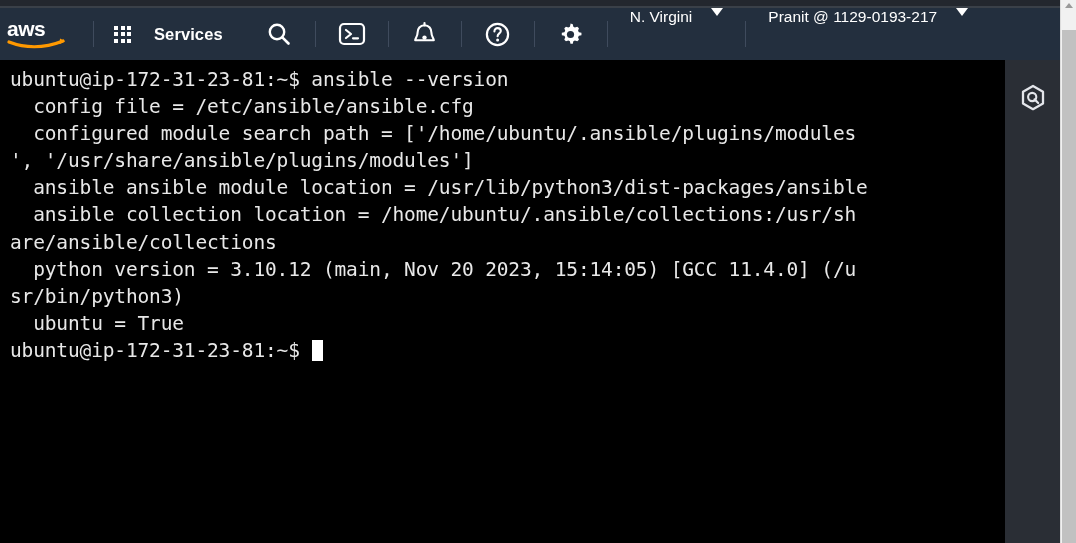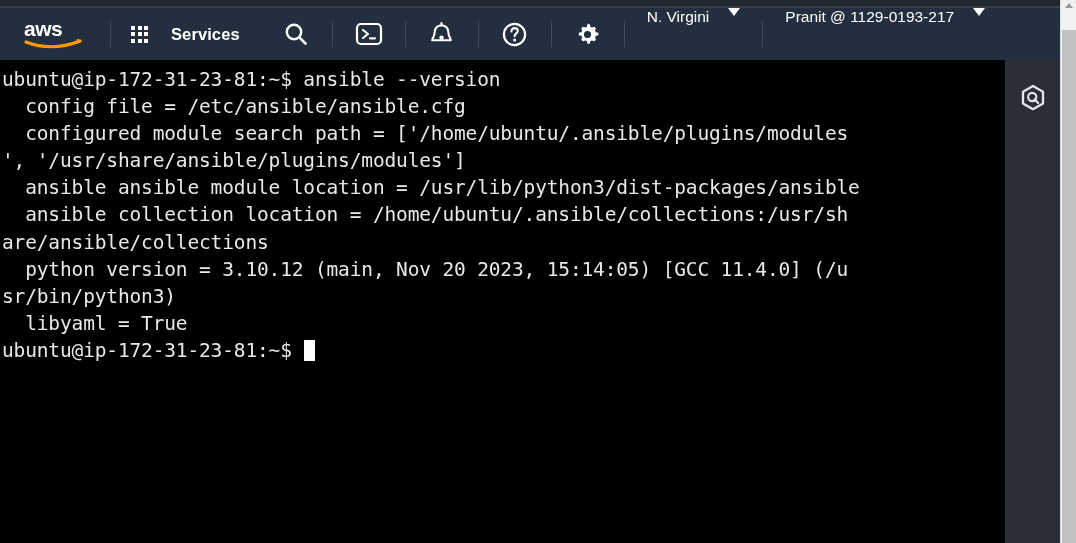--- a/index.html
+++ b/index.html
@@ -33,21 +33,21 @@
   }
 
   .nav-sep {
     width:1px; height:26px; background:#4a5568; opacity:.75;
     flex:0 0 auto;
   }
 
   .aws-logo {
     flex:0 0 auto;
     width:66px; height:34px;
-    margin-left:22px; margin-right:22px;
+    margin-left:5px; margin-right:22px;
     position:relative;
   }
 
   .services-group {
     flex:0 0 auto;
     display:flex; align-items:center; gap:23px;
     padding:0 20px;
     height:100%;
   }
   .grid-icon {
@@ -75,21 +75,21 @@
   }
   .caret {
     width:0; height:0;
     border-left:6.5px solid transparent;
     border-right:6.5px solid transparent;
     border-top:8px solid #ffffff;
   }
 
   
   .terminal {
-    position:absolute; top:60px; left:0;
+    position:absolute; top:60px; left:8px;
     width:1005px; height:483px;
     background:#000000;
     padding:6px 0 0 2px;
     overflow:hidden;
   }
   .term-line {
     font-family:"DejaVu Sans Mono", "Liberation Mono", monospace;
     font-size:19.5px;
     line-height:27.1px;
     color:#e8e8e8;
@@ -236,21 +236,21 @@
   <div class="terminal">
     <div class="term-line">ubuntu@ip-172-31-23-81:~$ ansible --version</div>
     <div class="term-line">  config file = /etc/ansible/ansible.cfg</div>
     <div class="term-line">  configured module search path = ['/home/ubuntu/.ansible/plugins/modules</div>
     <div class="term-line">', '/usr/share/ansible/plugins/modules']</div>
     <div class="term-line">  ansible ansible module location = /usr/lib/python3/dist-packages/ansible</div>
     <div class="term-line">  ansible collection location = /home/ubuntu/.ansible/collections:/usr/sh</div>
     <div class="term-line">are/ansible/collections</div>
     <div class="term-line">  python version = 3.10.12 (main, Nov 20 2023, 15:14:05) [GCC 11.4.0] (/u</div>
     <div class="term-line">sr/bin/python3)</div>
-    <div class="term-line">  libyaml = True</div>
+    <div class="term-line">  ubuntu = True</div>
     <div class="term-line"><span>ubuntu@ip-172-31-23-81:~$ </span><span class="cursor"></span></div>
   </div>
 
   <div class="right-rail">
     <div class="q-icon-wrap">
       <svg width="30" height="30" viewBox="0 0 30 30">
         <path d="M15 3 L25 8.8 L25 20.4 L15 26.2 L5 20.4 L5 8.8 Z" stroke="#e4e6eb" stroke-width="2.3" fill="none" stroke-linejoin="round"></path>
         <circle cx="14.2" cy="14" r="4.1" stroke="#e4e6eb" stroke-width="2.1" fill="none"></circle>
         <line x1="16.6" y1="16.4" x2="20.2" y2="20" stroke="#e4e6eb" stroke-width="2.2" stroke-linecap="round"></line>
       </svg>

